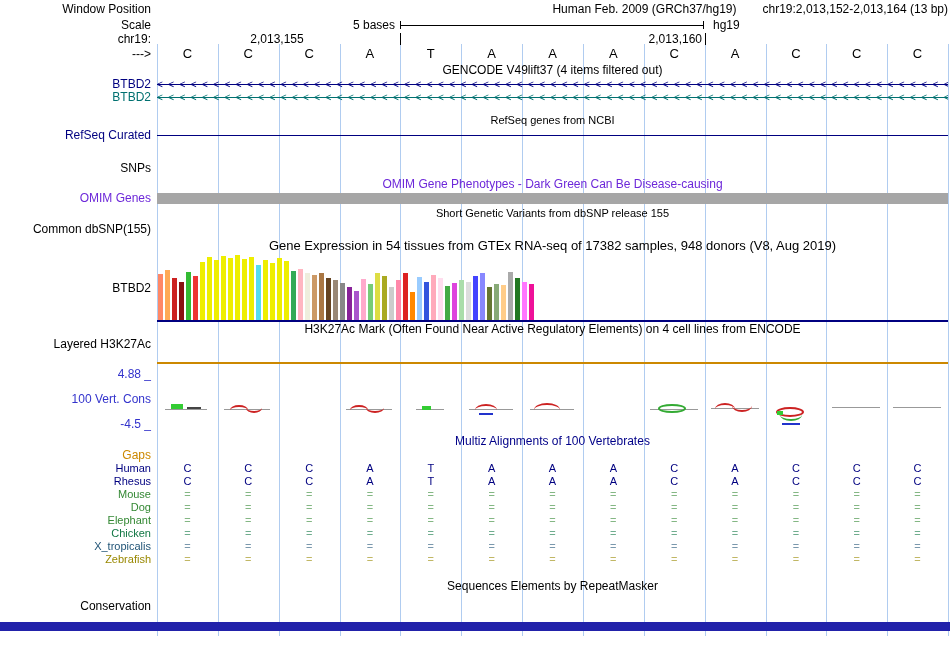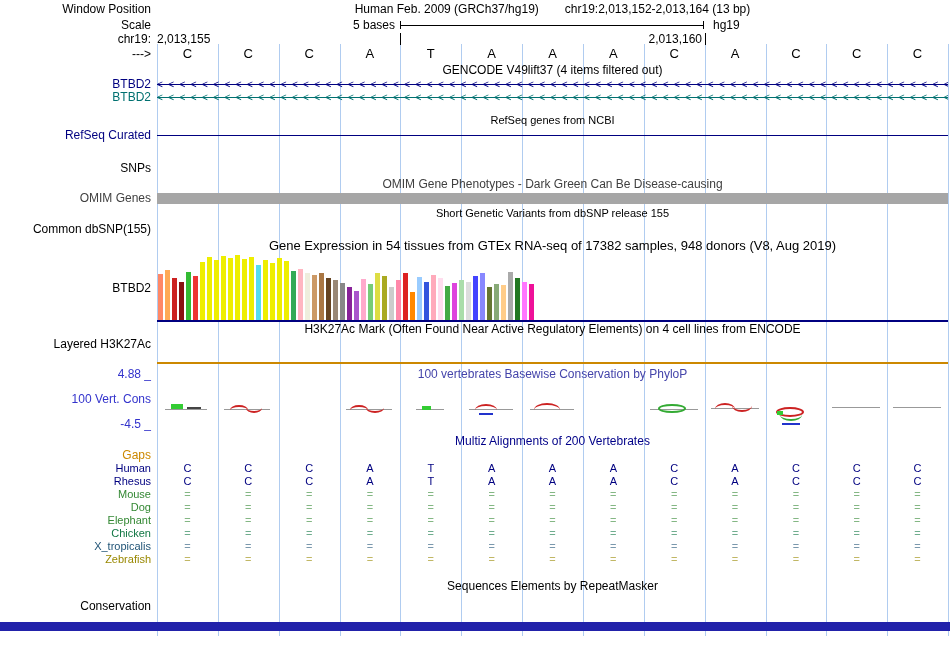--- a/index.html
+++ b/index.html
@@ -18,30 +18,30 @@
   .r16{height:16px;line-height:16px}
   .r15{height:15px;line-height:15px}
   .r14{height:14px;line-height:14px}
   .r13{height:13px;line-height:13px}
   .refseq-header{height:24px;padding-top:11px;line-height:11px}
   .pub-header{height:18px;padding-top:5px;line-height:11px}
   .dbsnp-header{height:16px;padding-top:3px;line-height:11px}
   .rm-header{height:26px;padding-top:15px;line-height:11px}
   .rm-label-row{height:24px;padding-top:8px;line-height:12px}
   .navy{color:#000080}
-  .green-label{color:#404040}
+  .green-label{color:#6d28d9}
   .blue-label{color:#3333cc}
   .phylop-title{color:#4444aa}
   .multiz-title{color:#000088}
-  .pos-center{display:flex;justify-content:center;gap:26px}
+  .pos-center{display:flex;justify-content:flex-end;gap:26px}
   .five-bases{position:absolute;right:553px;top:0}
   .scalebar{position:absolute;left:243px;top:3px;width:304px;height:8px;border-left:1px solid #000;border-right:1px solid #000}
   .scalebar-line{position:absolute;left:0;right:0;top:4px;height:1px;background:#000}
   .hg19{position:absolute;left:556px;top:0}
-  .num-left{position:absolute;left:0;width:240px;text-align:left}
+  .num-left{position:absolute;left:0;width:240px;text-align:center}
   .num-right{position:absolute;left:0;width:545px;text-align:right}
   .ctick{position:absolute;top:1px;width:1px;height:12px;background:#000}
   .ctick-l{left:243px}
   .ctick-r{left:548px}
   .seq-grid{display:flex;height:100%}
   .base-cell{flex:1 1 0;text-align:center}
   .big-seq .base-cell{font-size:13px}
   .small-seq{font-size:11px}
   .gene-row{height:13px}
   .intron-line{position:absolute;left:0;right:0;top:6px;height:1px}
@@ -284,21 +284,20 @@
 
     <div class="track-row h3k27-track">
       <div class="gutter">Layered H3K27Ac</div>
       <div class="track-area">
           <div class="h3k27-line" style="background: rgb(204, 136, 0);"></div>
         </div>
     </div>
 
     <div class="track-row r16">
       <div class="gutter r16 blue-label">4.88 _</div>
-      <div class="track-area center r16 phylop-title">100 vertebrates Basewise Conservation by PhyloP</div>
     </div>
 
     <div class="track-row phylop-track">
       <div class="gutter">
         <span class="vertcons-label blue-label">100 Vert. Cons</span>
         <span class="min-label blue-label">-4.5 _</span>
       </div>
       <div class="track-area">
           <div class="phylop-marks">
             <div class="cons cons-line" style="left: 8px; top: 27px; width: 42px; height: 1px; background: rgb(153, 153, 153);"></div>
@@ -327,21 +326,21 @@
             <div class="cons cons-line" style="left: 624.5px; top: 41px; width: 18px; height: 2px; background: rgb(34, 51, 204);"></div>
             <div class="cons cons-block" style="left: 619.5px; top: 29px; width: 6px; height: 4px; background: rgb(51, 204, 51);"></div>
             <div class="cons cons-line" style="left: 675.3px; top: 25px; width: 48px; height: 1px; background: rgb(153, 153, 153);"></div>
             <div class="cons cons-line" style="left: 736.2px; top: 25px; width: 48px; height: 1px; background: rgb(153, 153, 153);"></div>
           </div>
         </div>
     </div>
 
     <div class="track-row r15">
       <div class="gutter"></div>
-      <div class="track-area center r15 multiz-title">Multiz Alignments of 200 Vertebrates</div>
+      <div class="track-area center r15 multiz-title">Multiz Alignments of 100 Vertebrates</div>
     </div>
 
     <div class="track-row r13">
       <div class="gutter r13" style="color: rgb(204, 136, 0);">Gaps</div>
       <div class="track-area"></div>
     </div>
 
     <div>
         <div class="track-row species-row">
           <div class="gutter" style="color: rgb(0, 0, 128);">Human</div>

